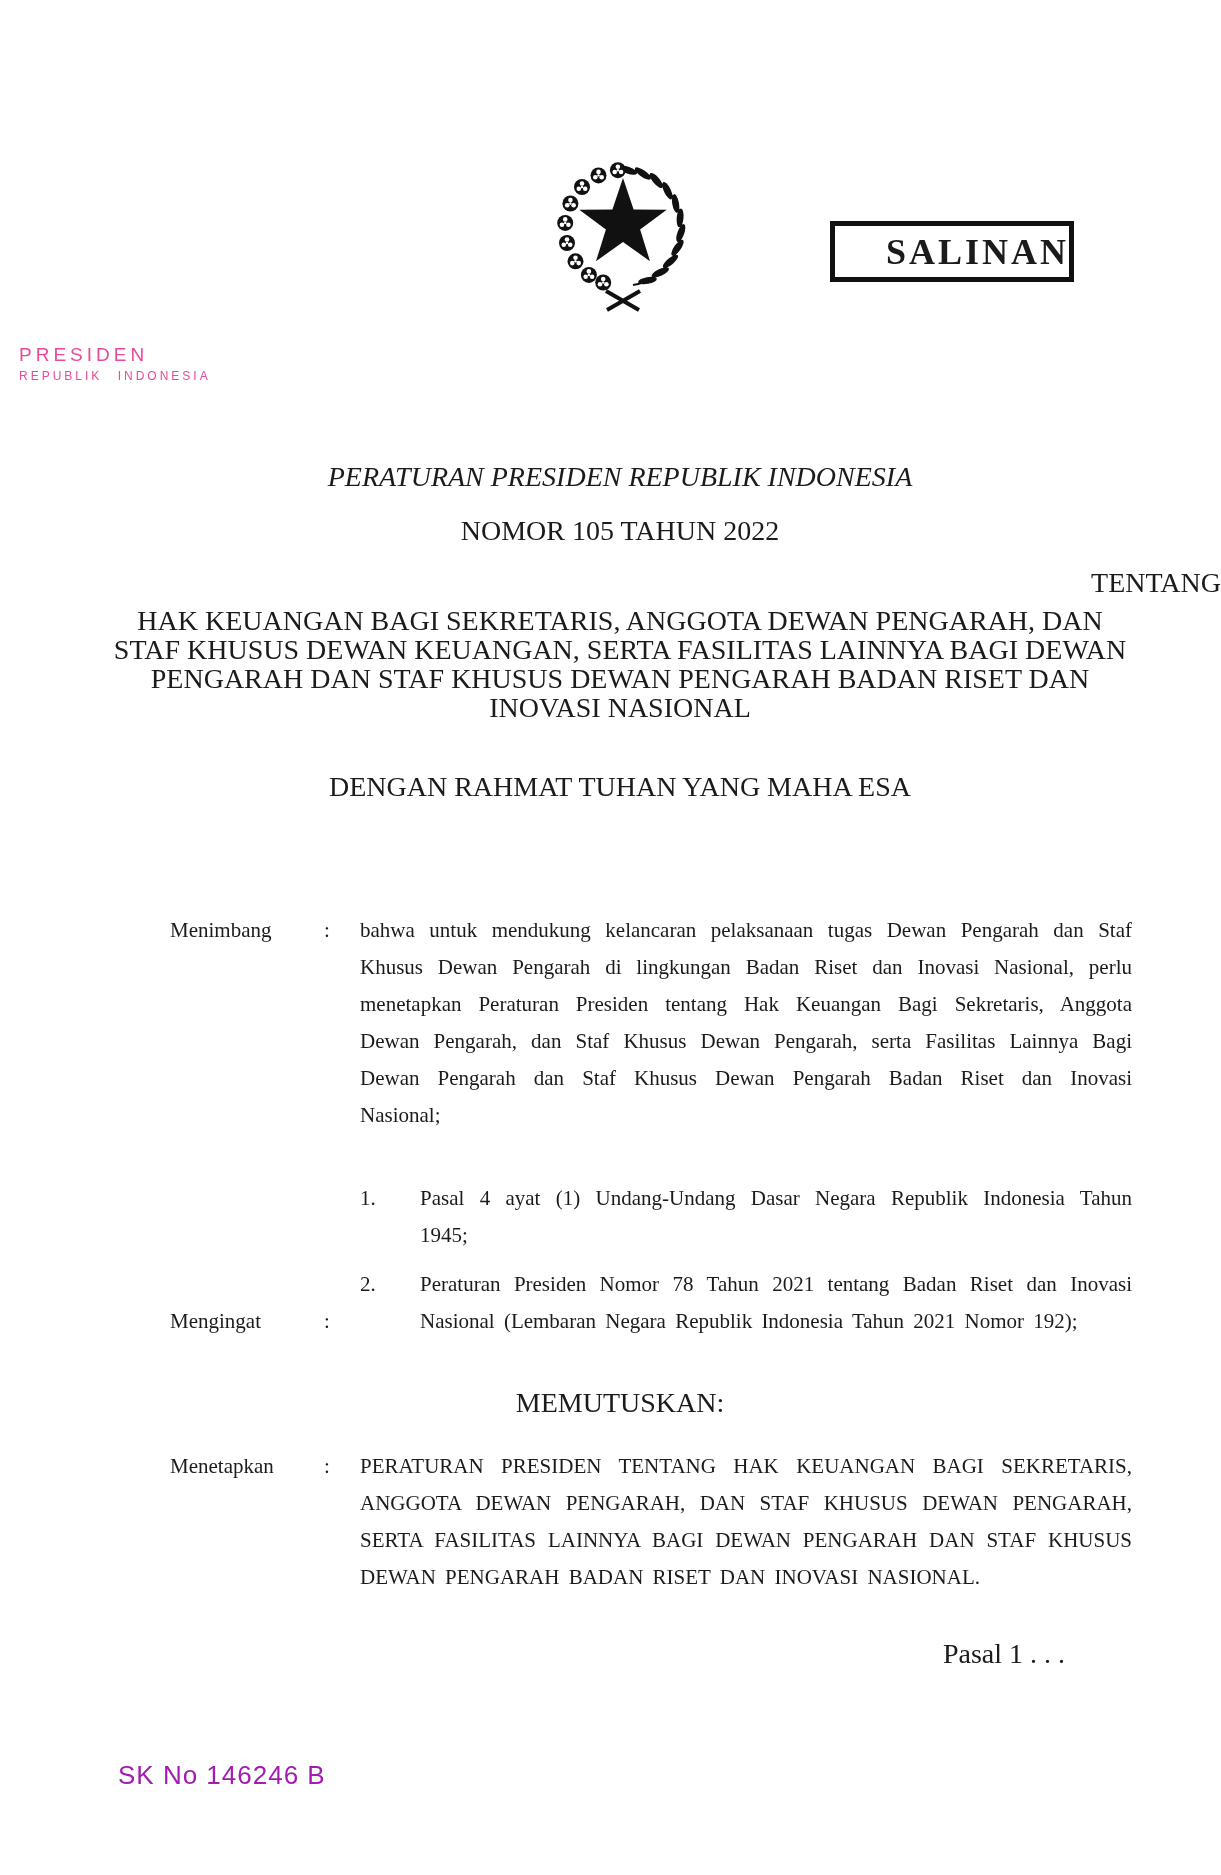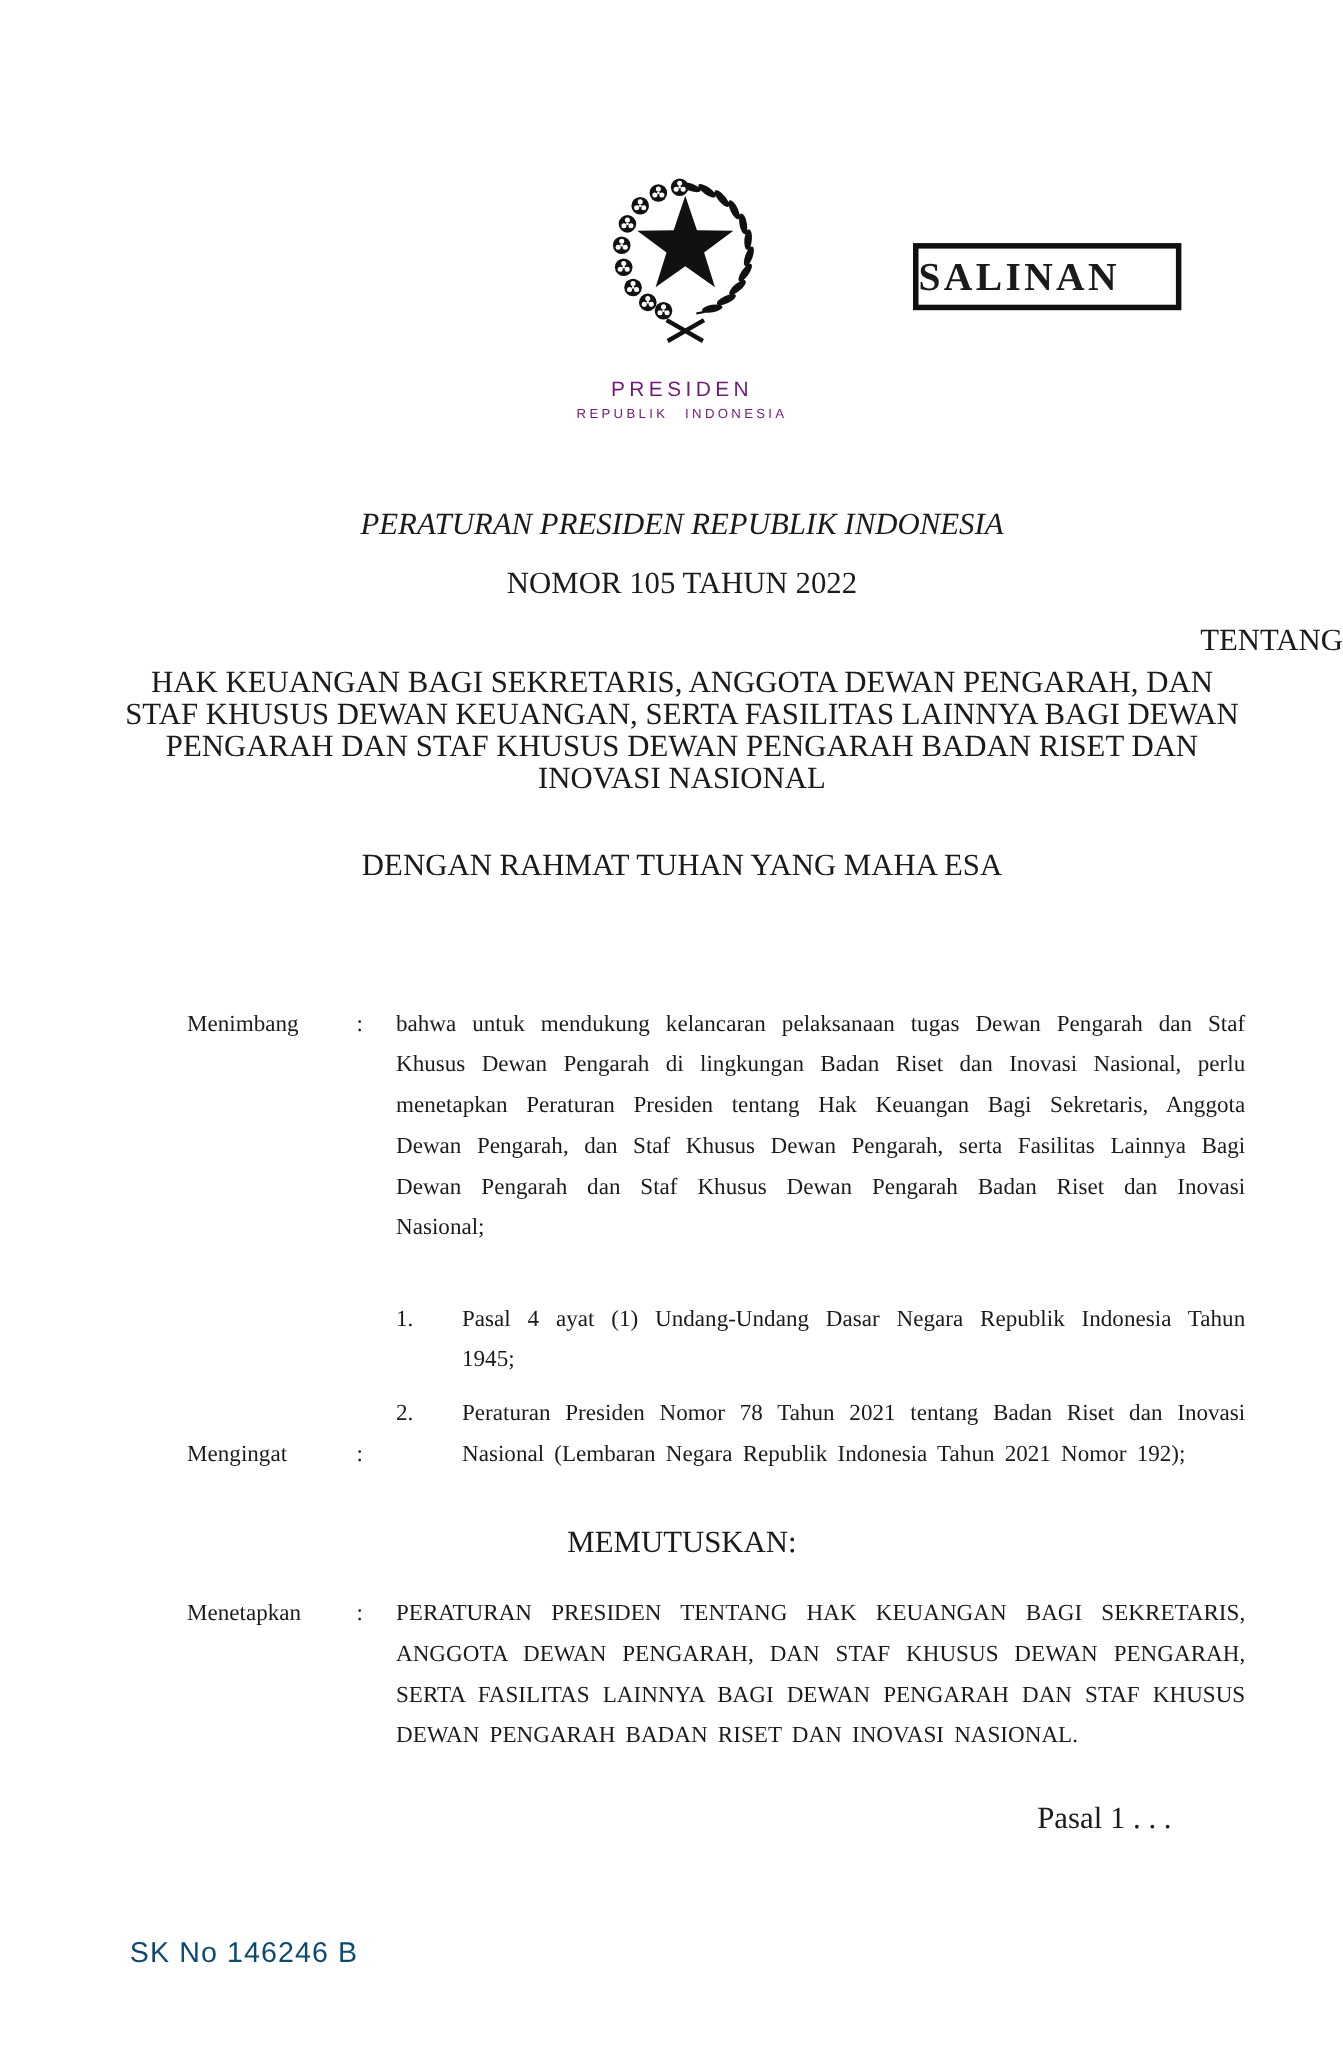--- a/index.html
+++ b/index.html
@@ -10,29 +10,28 @@
     margin:0 auto;
     overflow:hidden;
     font-family:"Liberation Serif", serif;
     color:#1b1b1b;
   }
   
   .seal{position:absolute;left:543px;top:158px;width:160px;height:160px;}
   .stamp-box{
     position:absolute;left:830px;top:221px;width:244px;height:61px;
     border:5px solid #101010;box-sizing:border-box;
-    display:flex;align-items:center;justify-content:flex-start;
+    display:flex;align-items:center;justify-content:flex-end;
     font-weight:bold;font-size:36px;letter-spacing:3px;
     font-family:"Liberation Serif", serif;
   }
   .letterhead{
     position:absolute;left:19px;top:344px;width:1202px;
-    text-align:center;
     font-family:"Liberation Sans", sans-serif;
-    color:#701a75;
+    color:#ec4899;
   }
   .letterhead .lh1{font-size:19px;letter-spacing:4px;word-spacing:6px;}
   .letterhead .lh2{font-size:12px;letter-spacing:3px;word-spacing:9px;margin-top:3px;}
   
   .centered{
     position:absolute;left:19px;width:1202px;text-align:center;
     font-size:28px;line-height:30px;
   }
   .t1{top:462px;font-style:italic;}
   .t2{top:516px;}
@@ -59,21 +58,21 @@
   .num{flex:0 0 60px;}
   .itxt{flex:1;}
   
   .continuation{
     position:absolute;top:1638px;right:156px;
     font-size:28px;
   }
   .sk{
     position:absolute;left:118px;top:1760px;
     font-size:26px;letter-spacing:1px;
-    font-family:"Liberation Sans", sans-serif;color:#0c4a6e;
+    font-family:"Liberation Sans", sans-serif;color:#a21caf;
   }
 </style>
 </head>
 <body>
 
 <div class="page">
 
   <div class="seal">
     <svg viewBox="0 0 160 158" width="160" height="158">
       <defs>

